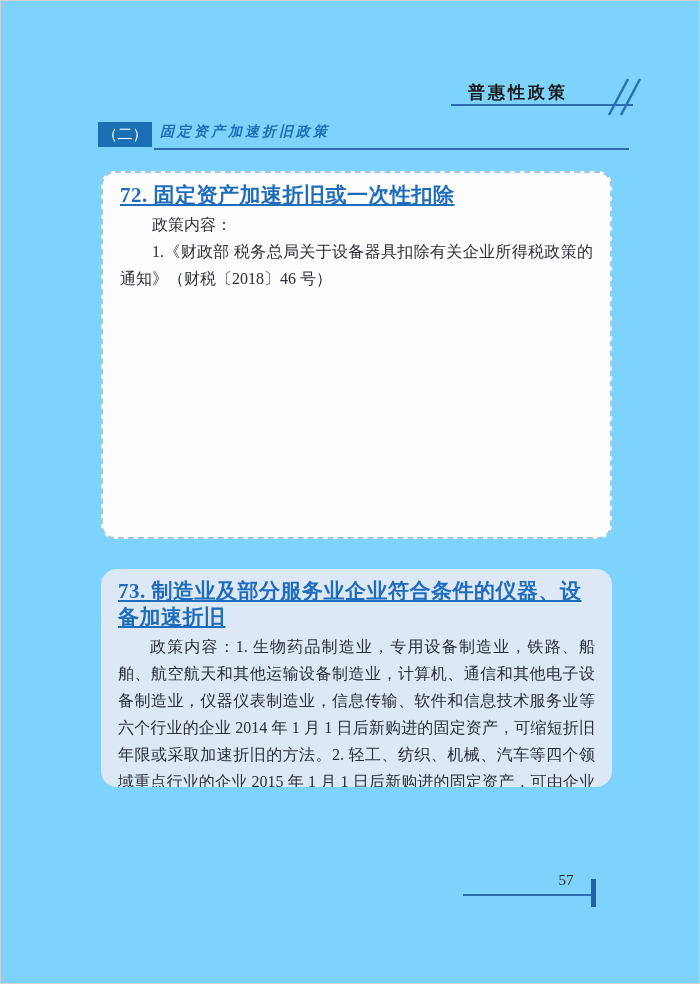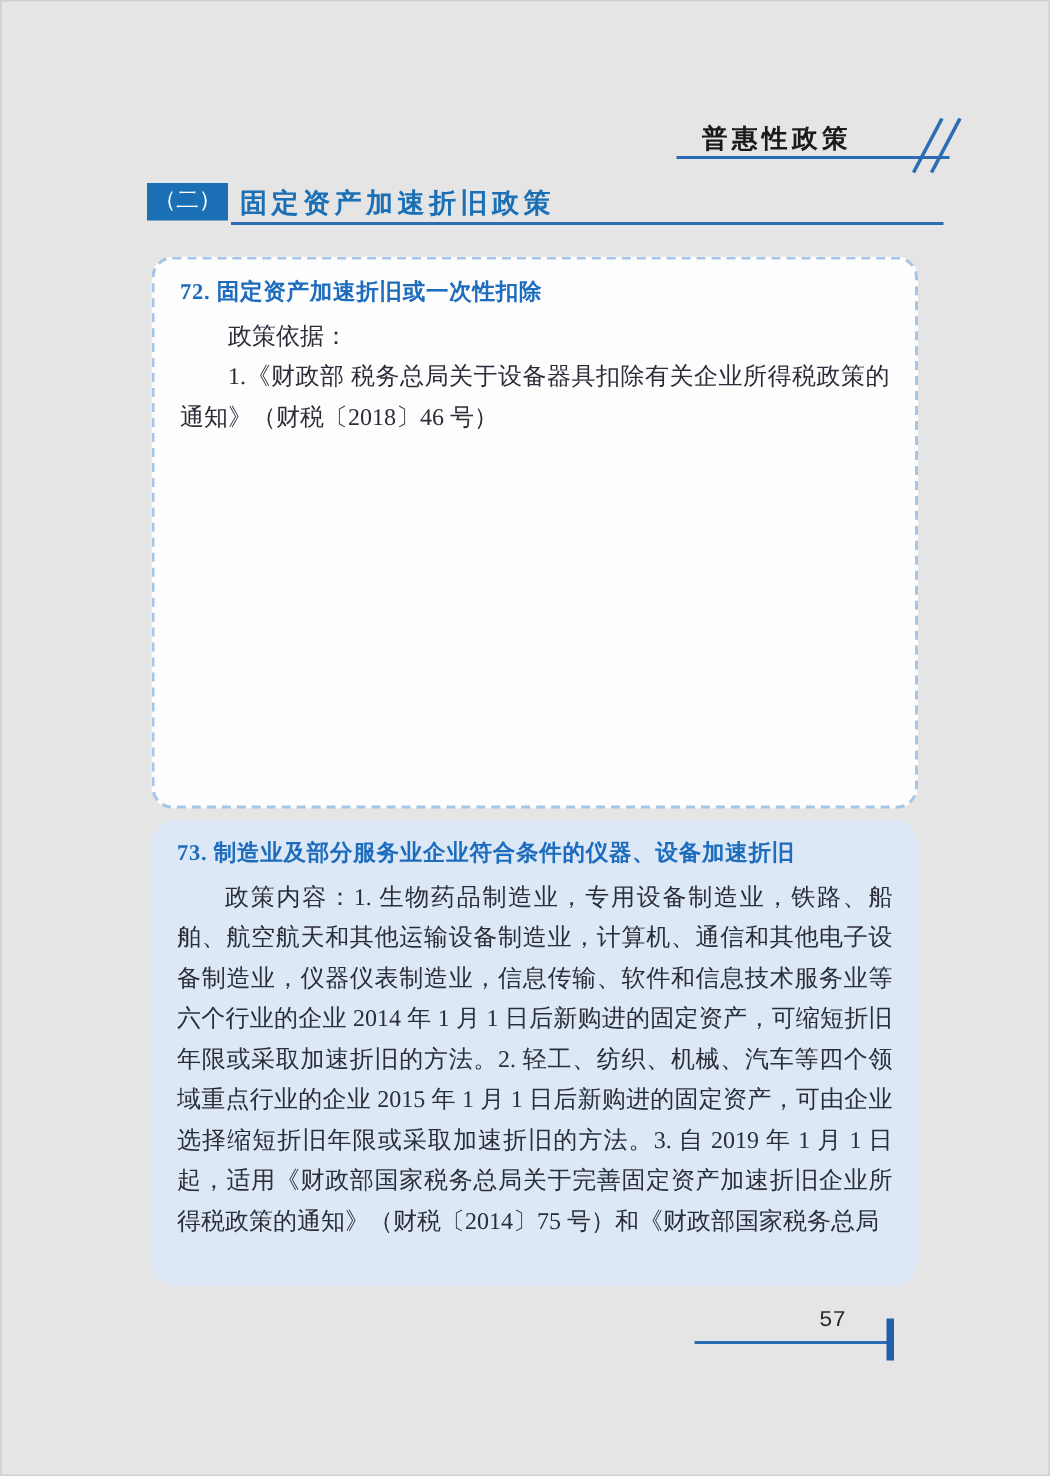--- a/index.html
+++ b/index.html
@@ -4,21 +4,21 @@
 <style>
   * { margin: 0; padding: 0; box-sizing: border-box; }
   html, body { background: #ffffff; }
   body { font-family: "Liberation Serif", "DejaVu Serif", serif; }
 
   .page {
     position: relative;
     width: 700px;
     height: 984px;
     margin: 0 auto;
-    background: #e5e5e5;
+    background: #7dd3fc;
     border: 1px solid #cfcfcf;
     overflow: hidden;
   }
 
   
   .header-label {
     position: absolute;
     left: 462px;
     top: 80px;
     width: 110px;
@@ -56,21 +56,22 @@
     color: #ffffff;
     font-size: 15px;
     line-height: 25px;
     text-align: center;
     letter-spacing: 0px;
   }
   .section-title {
     position: absolute;
     left: 62px;
     top: 1px;
-    font-size: 18px;
+    font-size: 14px;
+    font-style: italic;
     font-weight: 600;
     letter-spacing: 3px;
     color: #1b70b5;
     white-space: nowrap;
   }
   .section-rule {
     position: absolute;
     left: 56px;
     top: 26px;
     width: 475px;
@@ -89,33 +90,34 @@
     color: #2b2e38;
   }
   .box-72 {
     top: 170px;
     height: 368px;
     background: #fdfdfe;
     border: 2px dashed #a5c6e6;
     border-radius: 14px;
   }
   .box-73 {
-    top: 546px;
-    height: 310px;
+    top: 568px;
+    height: 218px;
     background: #dce8f6;
     border-radius: 16px;
     overflow: hidden;
   }
   .box-title {
     color: #1d6cbd;
     font-weight: bold;
-    font-size: 15px;
+    font-size: 21px;
     line-height: 26px;
     margin-bottom: 3px;
     letter-spacing: 0.5px;
+    text-decoration: underline;
   }
   .policy-box p {
     text-indent: 2em;
     text-align: justify;
   }
 
   
   .footer-rule {
     position: absolute;
     left: 462px;
@@ -130,21 +132,22 @@
     top: 878px;
     width: 5px;
     height: 28px;
     background: #2060a8;
   }
   .page-number {
     position: absolute;
     left: 545px;
     top: 871px;
     width: 40px;
-    font-family: Liberation Mono, monospace;
+    text-align: center;
+    font-family: Liberation Serif, serif;
     font-size: 15px;
     color: #2b2b2b;
   }
 </style>
 </head>
 <body>
 
 <div class="page">
 
   <div class="header-label">普惠性政策</div>
@@ -155,21 +158,21 @@
   </svg>
 
   <div class="section-row">
     <div class="section-badge">（二）</div>
     <div class="section-rule"></div>
     <div class="section-title">固定资产加速折旧政策</div>
   </div>
 
   <div class="policy-box box-72">
     <div class="box-title">72. 固定资产加速折旧或一次性扣除</div>
-    <p>政策依据：</p>
+    <p>政策内容：</p>
     <p>1.《财政部 税务总局关于设备器具扣除有关企业所得税政策的通知》（财税〔2018〕46 号）</p>
   </div>
 
   <div class="policy-box box-73">
     <div class="box-title">73. 制造业及部分服务业企业符合条件的仪器、设备加速折旧</div>
     <p>政策内容：1. 生物药品制造业，专用设备制造业，铁路、船舶、航空航天和其他运输设备制造业，计算机、通信和其他电子设备制造业，仪器仪表制造业，信息传输、软件和信息技术服务业等六个行业的企业 2014 年 1 月 1 日后新购进的固定资产，可缩短折旧年限或采取加速折旧的方法。2. 轻工、纺织、机械、汽车等四个领域重点行业的企业 2015 年 1 月 1 日后新购进的固定资产，可由企业选择缩短折旧年限或采取加速折旧的方法。3. 自 2019 年 1 月 1 日起，适用《财政部国家税务总局关于完善固定资产加速折旧企业所得税政策的通知》（财税〔2014〕75 号）和《财政部国家税务总局</p>
   </div>
 
   <div class="footer-rule"></div>
   <div class="footer-bar"></div>

